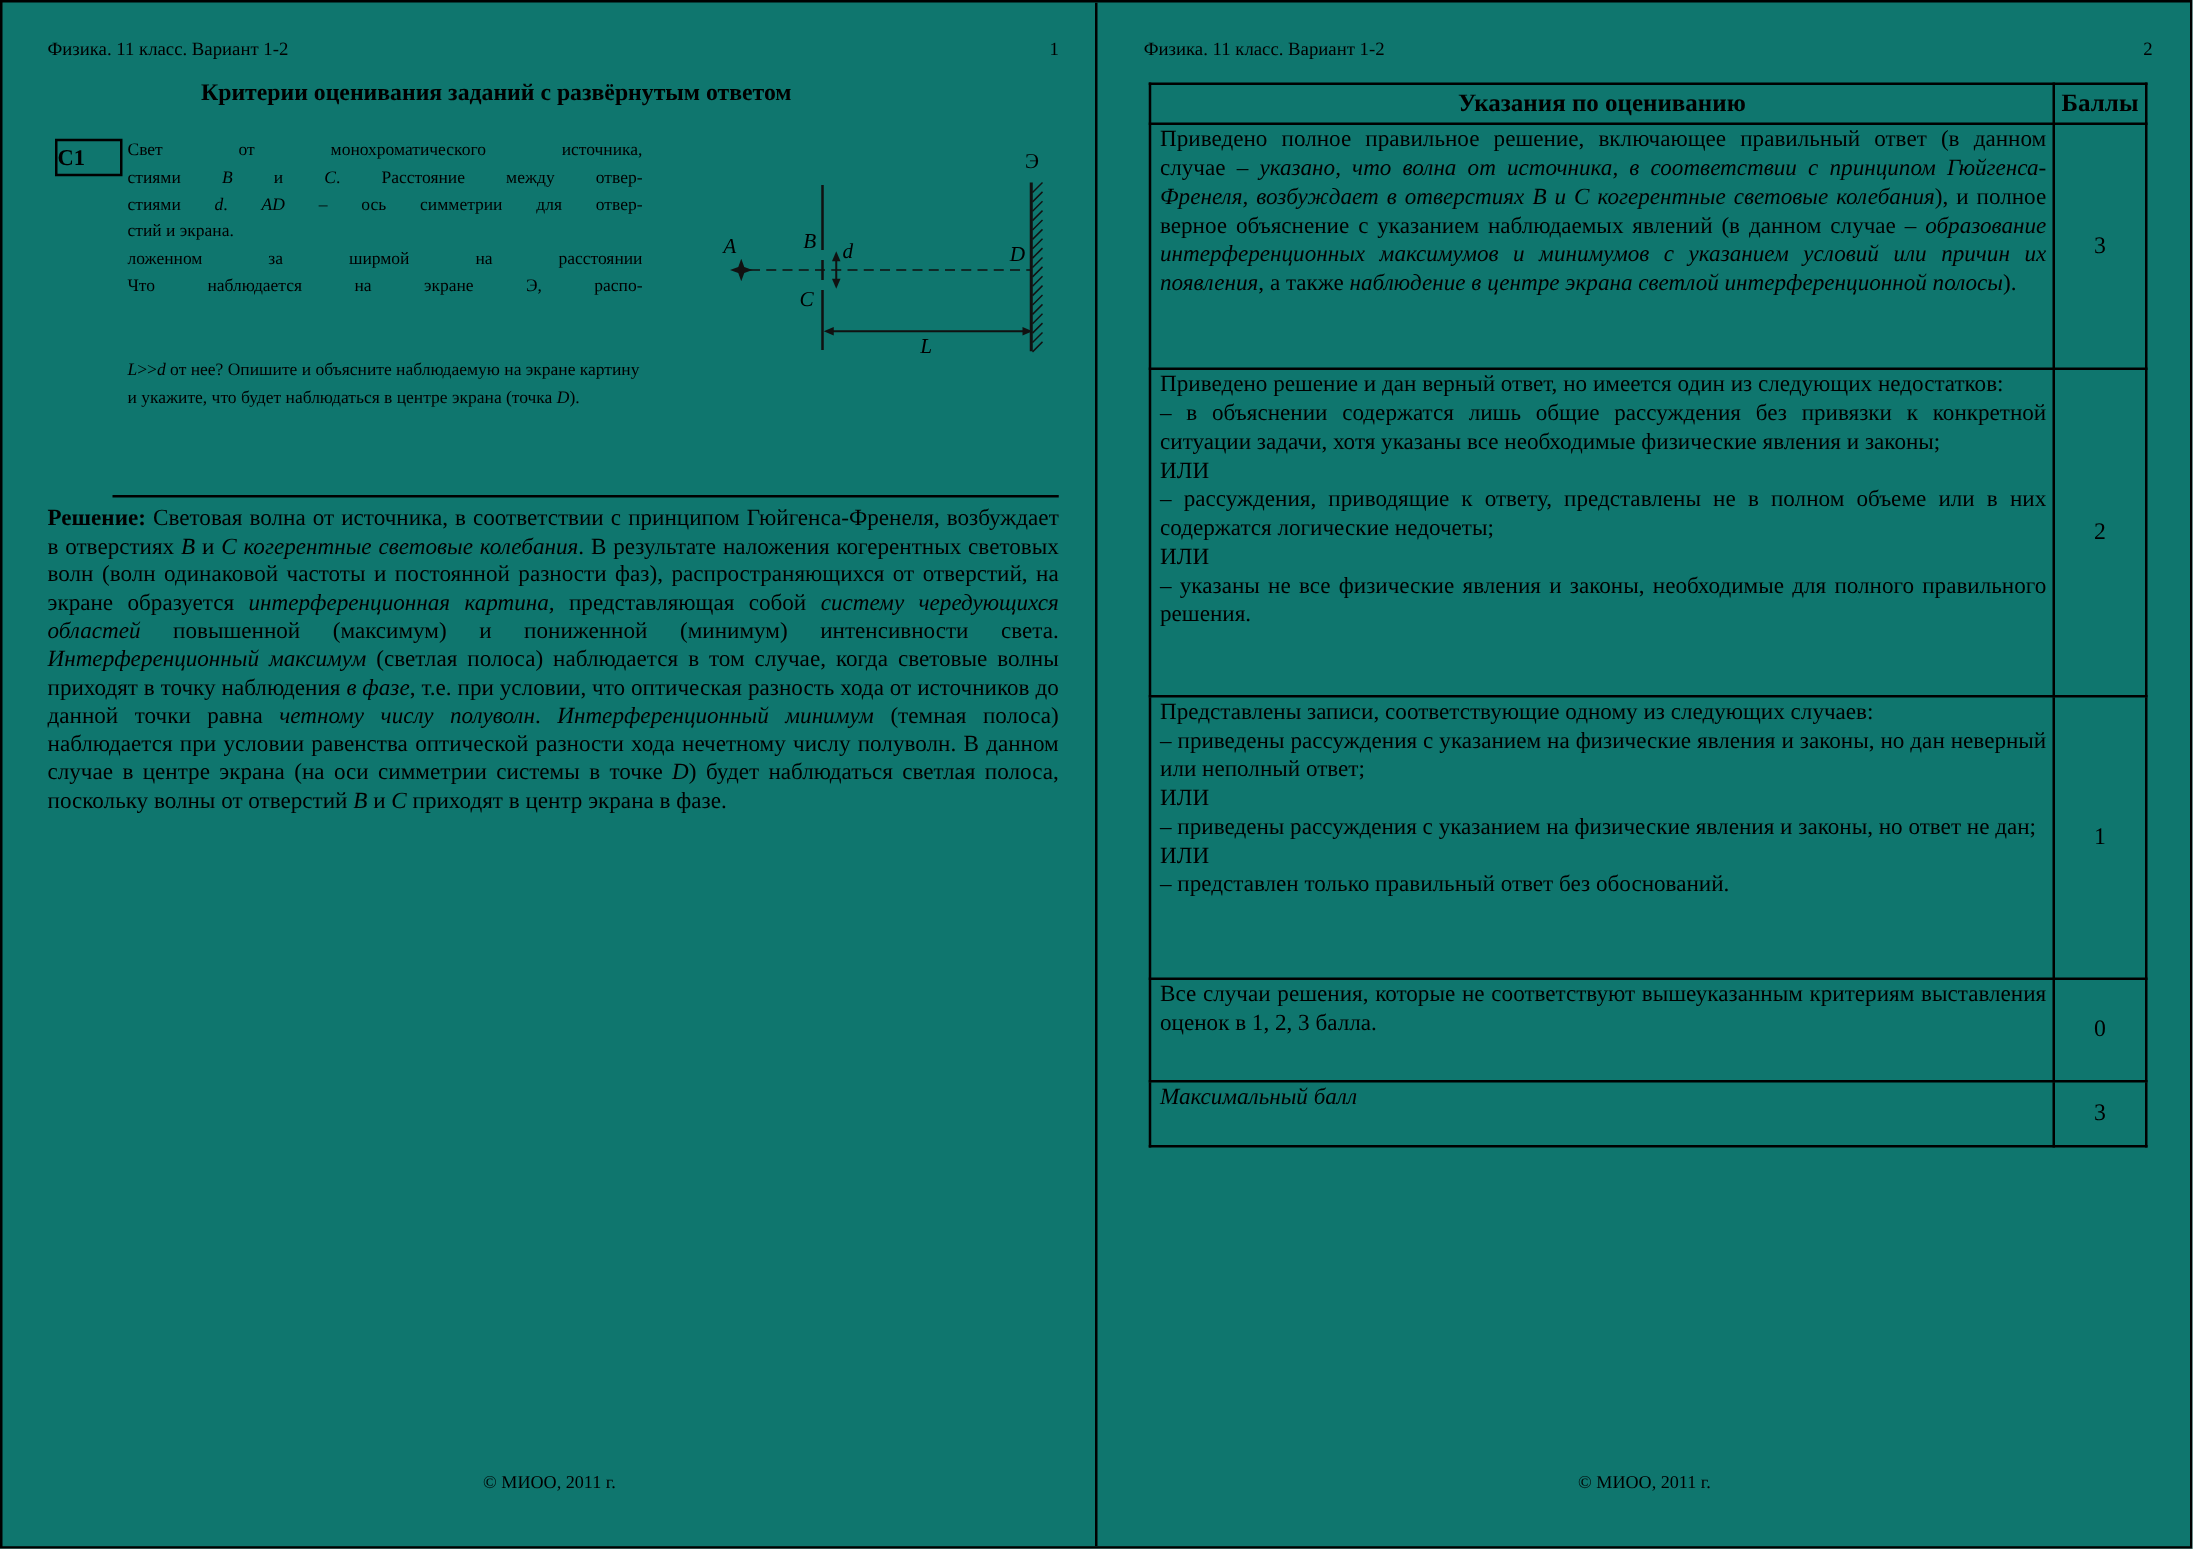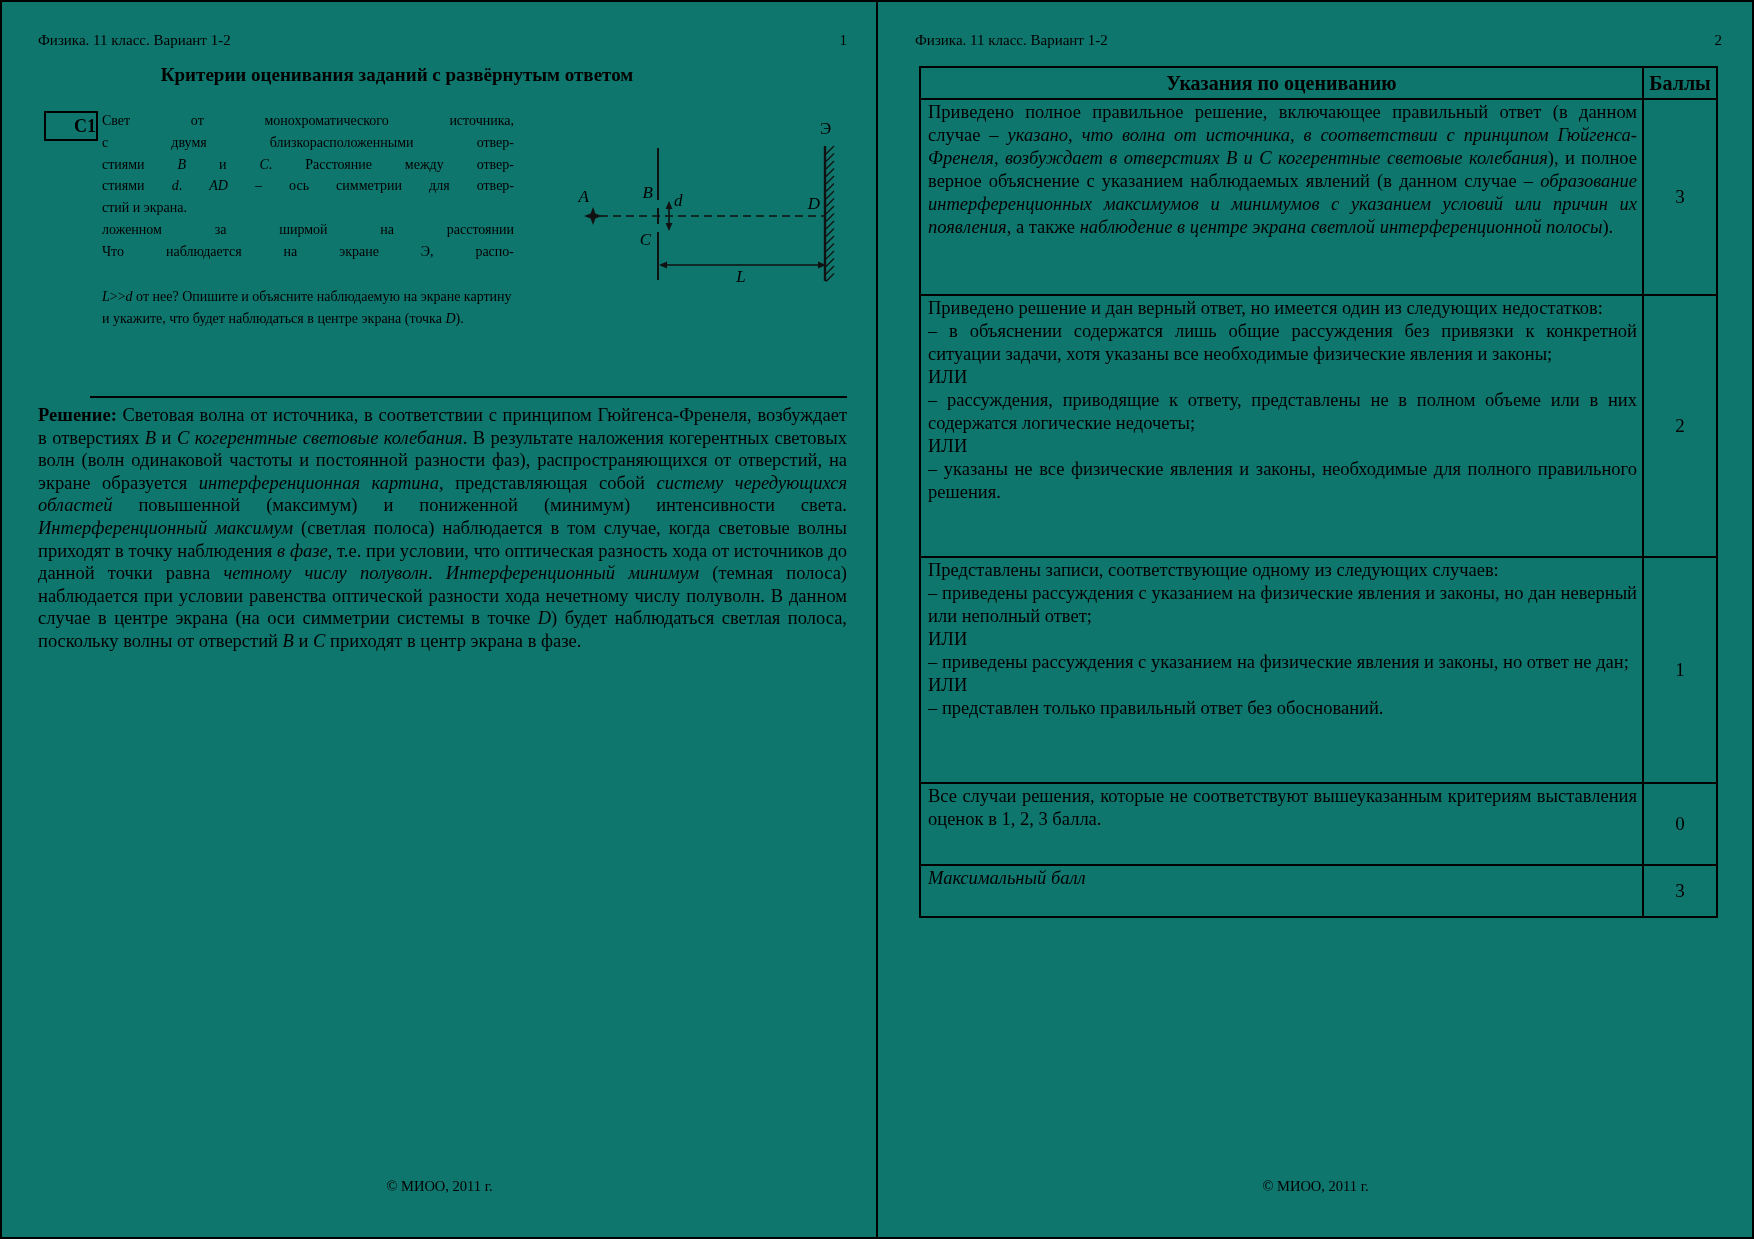--- a/index.html
+++ b/index.html
@@ -6,21 +6,21 @@
   body{font-family:"Liberation Serif","DejaVu Serif",serif;color:#000;}
   .sheet{position:relative;width:1754px;height:1239px;background:#0f766e;border:2px solid #000;box-sizing:border-box;overflow:hidden;}
   .page{position:absolute;top:0;height:100%;}
   #page1{left:0;width:875px;}
   #page2{left:877px;width:873px;}
   .page-divider{position:absolute;left:874px;top:0;width:2px;height:100%;background:#000;}
   .doc-header{position:absolute;left:36px;top:30px;font-size:15px;}
   .page-num{position:absolute;top:30px;right:30px;font-size:15px;}
   .title{position:absolute;left:0;top:62px;width:790px;text-align:center;font-weight:bold;font-size:19px;}
   .task{position:absolute;left:36px;top:106px;width:812px;height:236px;}
-  .c1box{position:absolute;left:6px;top:3px;width:50px;height:26px;border:2px solid #000;text-align:right;font-weight:bold;font-size:18px;line-height:26px;}
+  .c1box{position:absolute;left:6px;top:3px;width:50px;height:26px;border:2px solid #000;text-align:left;font-weight:bold;font-size:18px;line-height:26px;}
   .task-narrow{position:absolute;left:64px;top:2px;width:412px;}
   .task-wide{position:absolute;left:64px;top:178px;width:747px;}
   .task-line{font-size:14px;line-height:21.8px;}
   .jl{text-align:justify;text-align-last:justify;}
   .diagram{position:absolute;left:505px;top:10px;width:305px;height:168px;}
   .diagram line{stroke:#111;}
   .diagram .dash{stroke-dasharray:8 5;stroke-width:1.3;}
   .diagram .thick line{stroke-width:2;}
   .diagram .thin line{stroke-width:1.6;}
   .diagram polygon,.diagram path{fill:#111;stroke:none;}
@@ -49,21 +49,20 @@
 
   <div class="page" id="page1">
     <div class="doc-header">Физика. 11 класс. Вариант 1-2</div>
     <div class="page-num">1</div>
     <div class="title">Критерии оценивания заданий с развёрнутым ответом</div>
 
     <div class="task">
       <div class="c1box">С1</div>
       <div class="task-narrow">
           <div class="task-line jl">Свет от монохроматического источника,</div>
-          <div class="task-line jl">с двумя близкорасположенными отвер-</div>
           <div class="task-line jl">стиями <i>B</i> и <i>C</i>. Расстояние между отвер-</div>
           <div class="task-line jl">стиями <i>d</i>. <i>AD</i> – ось симметрии для отвер-</div>
           <div class="task-line">стий и экрана.</div>
           <div class="task-line jl">ложенном за ширмой на расстоянии</div>
           <div class="task-line jl">Что наблюдается на экране Э, распо-</div>
         </div>
       <div class="task-wide">
           <div class="task-line"><i>L</i>&gt;&gt;<i>d</i> от нее? Опишите и объясните наблюдаемую на экране картину</div>
           <div class="task-line">и укажите, что будет наблюдаться в центре экрана (точка <i>D</i>).</div>
         </div>

